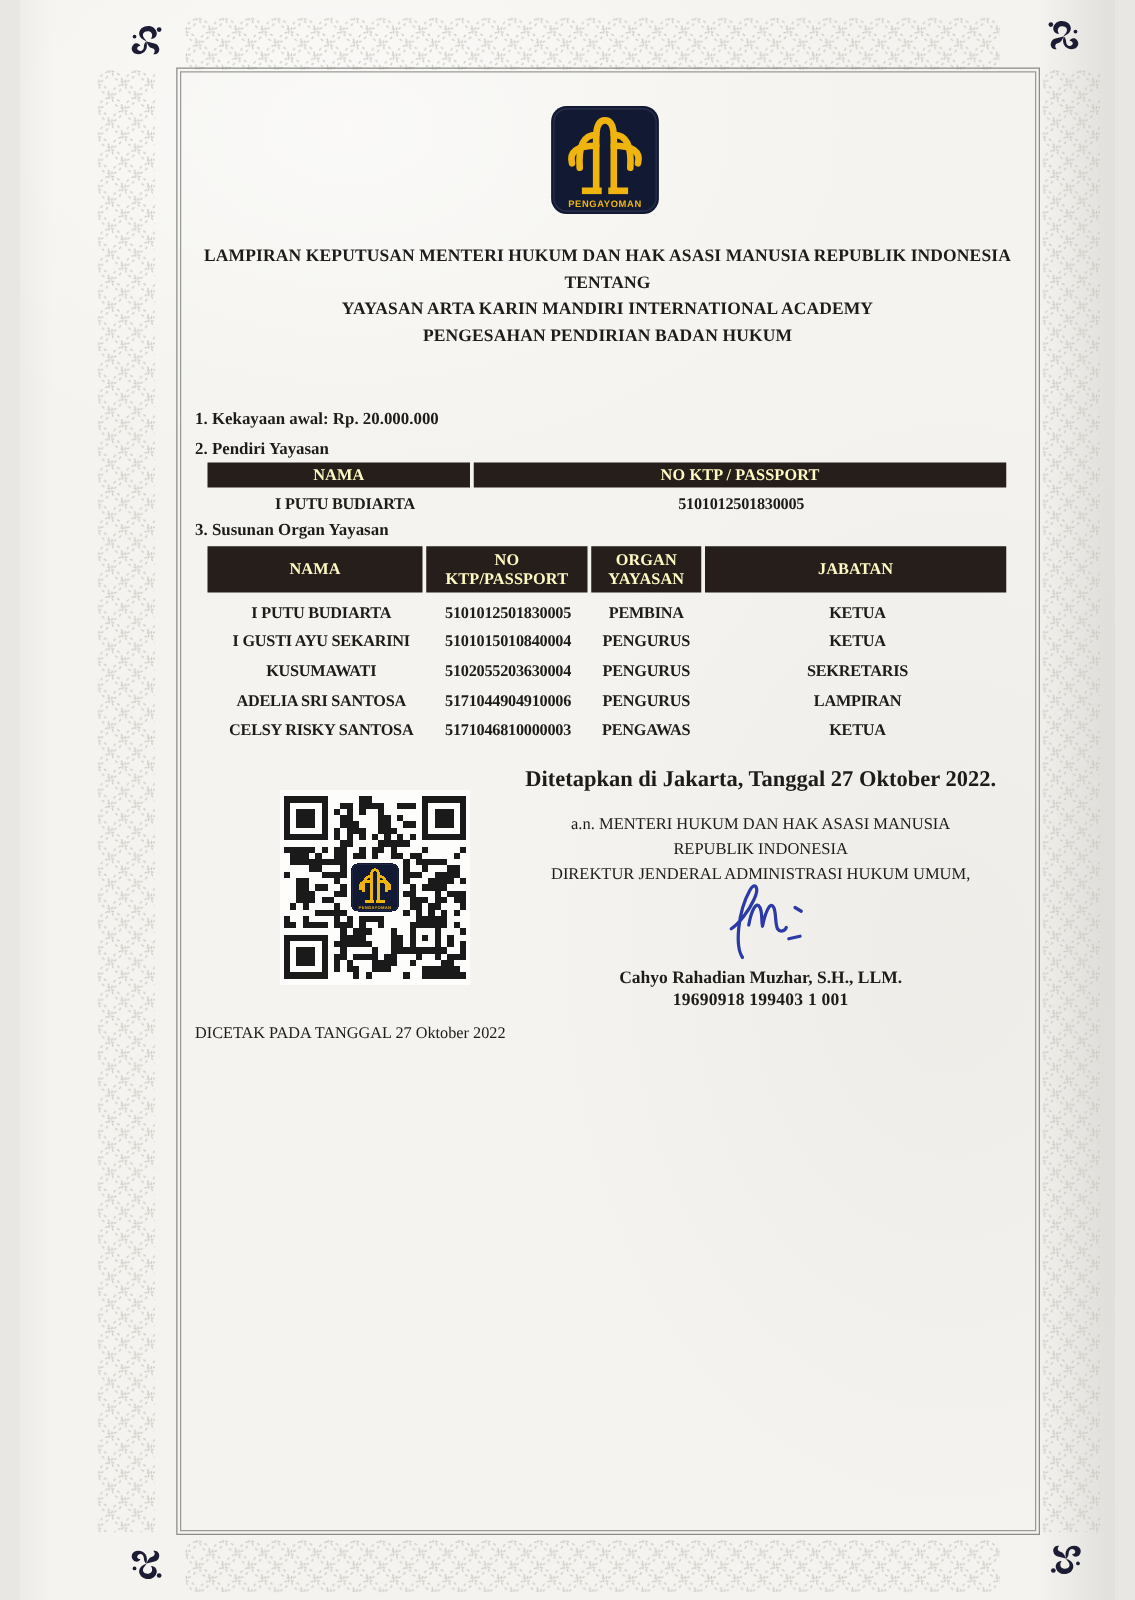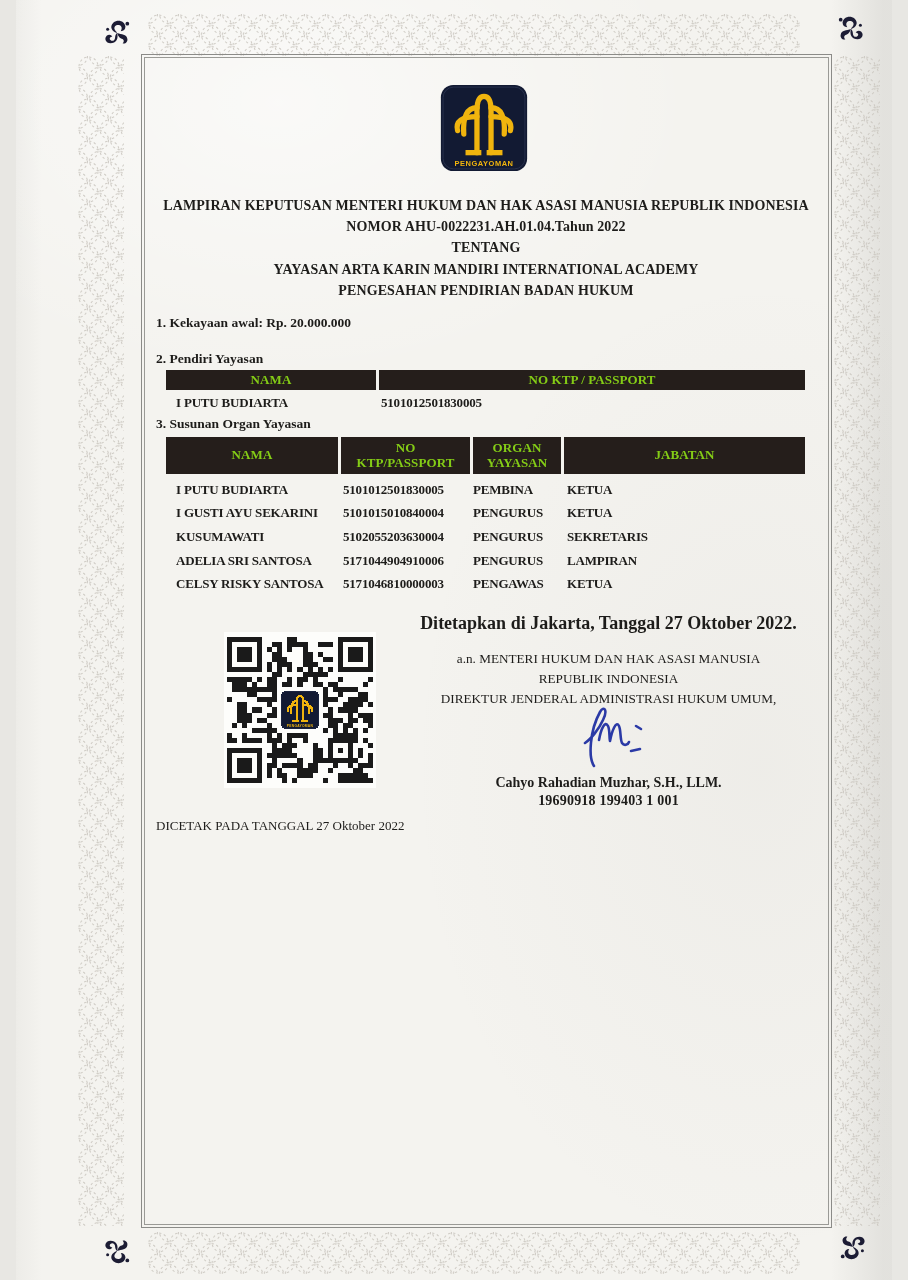--- a/index.html
+++ b/index.html
@@ -25,33 +25,33 @@
   .orn{width:30px;height:30px;}
   .orn-tl{left:86px;top:18px;}
   .orn-tr{left:820px;top:14px;transform:scaleX(-1);}
   .orn-bl{left:86px;top:1236px;transform:scaleY(-1);}
   .orn-br{left:822px;top:1232px;transform:scale(-1,-1);}
   
   .logo{left:424px;top:84px;width:88px;height:88px;}
   .title{left:130px;top:195px;width:680px;text-align:center;font-weight:bold;font-size:14px;line-height:21.2px;letter-spacing:.1px;}
   
   .item{font-size:13.5px;font-weight:600;}
-  .item1{left:140px;top:315px;}
+  .item1{left:140px;top:327px;}
   .item2{left:140px;top:351px;}
   .item3{left:140px;top:416px;}
   
   .tbl{left:150px;width:639px;font-size:13px;}
   .t1{top:370px;}
   .t2{top:437px;}
   .thead{display:grid;column-gap:3px;}
   .t1 .thead{grid-template-columns:210px 426px;height:20px;}
   .t2 .thead{grid-template-columns:172px 129px 88px 241px;height:37px;}
-  .hc{background:#251e1b;color:#84cc16;font-weight:bold;display:flex;align-items:center;justify-content:center;text-align:center;line-height:14.5px;letter-spacing:.1px;}
+  .hc{background:#251e1b;color:#fef9c3;font-weight:bold;display:flex;align-items:center;justify-content:center;text-align:center;line-height:14.5px;letter-spacing:.1px;}
   .t2 .hc{padding:0 14px;}
-  .trow{display:grid;column-gap:3px;font-weight:bold;letter-spacing:-.2px;}
+  .trow{display:grid;column-gap:3px;font-weight:bold;letter-spacing:-.2px;text-align:center;}
   .t1 .trow{grid-template-columns:210px 426px;height:22px;align-items:center;margin-top:2px;}
   .t2 .trow{grid-template-columns:172px 129px 88px 241px;height:23.6px;align-items:center;}
   .t2 .rows{margin-top:4px;}
   .cell-name{padding-left:10px;}
   .cell-num{padding-left:2px;white-space:nowrap;}
   .cell-jab{padding-left:3px;}
   
   .cline{left:390px;width:405px;text-align:center;}
   .place-date{top:613px;font-size:18px;font-weight:600;}
   .obo1{top:651px;font-size:13.2px;font-weight:500;}
@@ -175,21 +175,20 @@
   <div class="abs frame">
       <div class="frame-inner"></div>
     </div>
 
   <svg class="abs logo" viewBox="0 0 100 100">
       <use href="#km-logo"></use>
     </svg>
 
   <div class="abs title">
     <div>LAMPIRAN KEPUTUSAN MENTERI HUKUM DAN HAK ASASI MANUSIA REPUBLIK INDONESIA</div>
-    <div>NOMOR AHU-0022231.AH.01.04.Tahun 2022</div>
     <div>TENTANG</div>
     <div>YAYASAN ARTA KARIN MANDIRI INTERNATIONAL ACADEMY</div>
     <div>PENGESAHAN PENDIRIAN BADAN HUKUM</div>
   </div>
 
   <div class="abs item item1">1. Kekayaan awal: Rp. 20.000.000</div>
   <div class="abs item item2">2. Pendiri Yayasan</div>
 
   <div class="abs tbl t1">
     <div class="thead">

